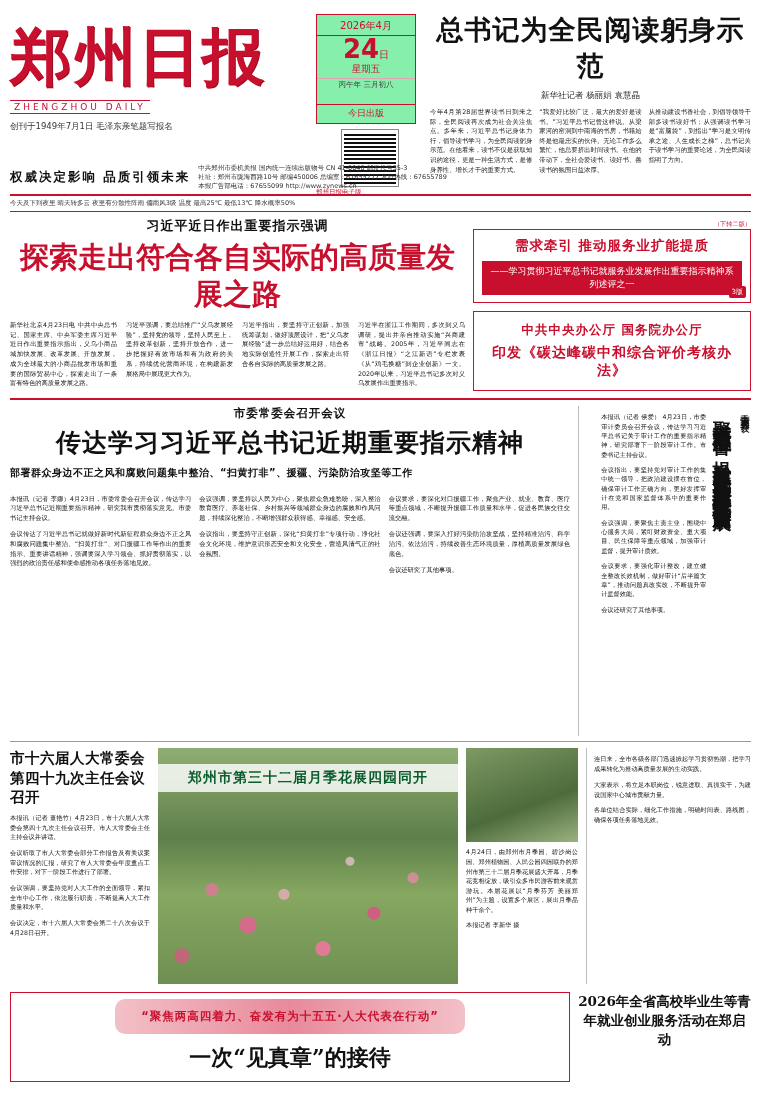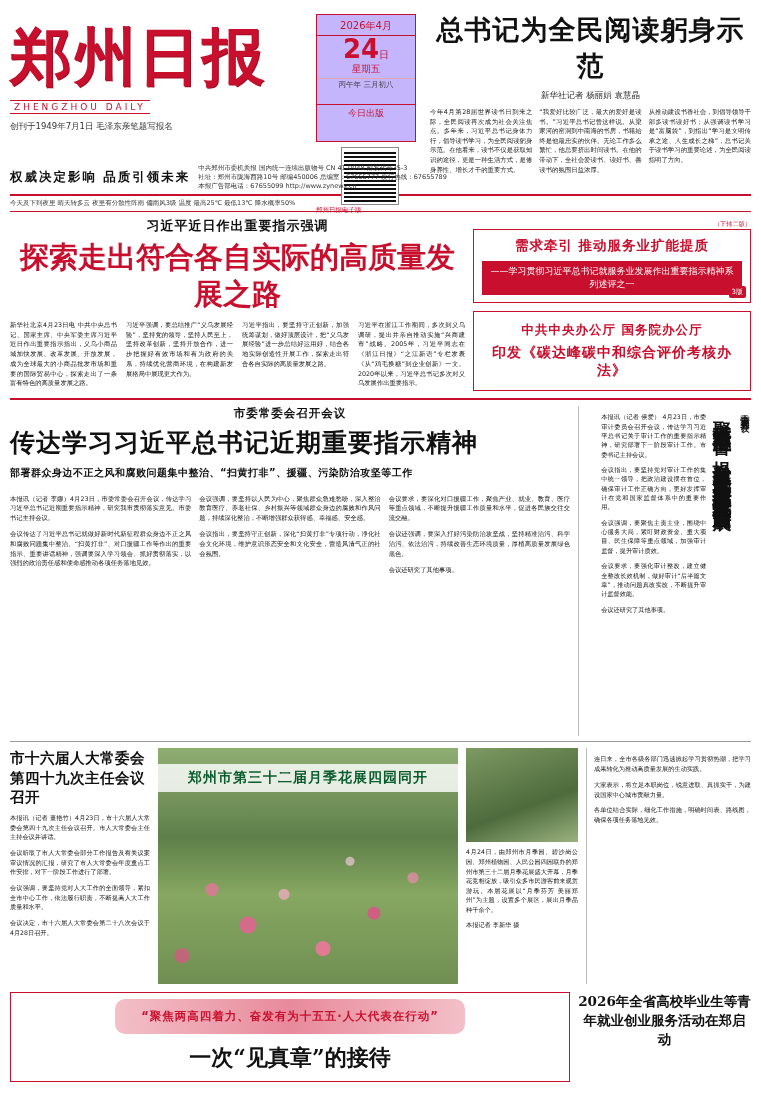--- a/index.html
+++ b/index.html
@@ -29,21 +29,21 @@
   }
   .mast-pinyin {
     color:#c8102e; font-size:9px; letter-spacing:3px; margin-top:12px;
     border-top:1px solid #c8102e; border-bottom:1px solid #c8102e;
     display:inline-block; padding:1px 4px;
   }
   .mast-found { font-size:8.5px; color:#333; margin-top:7px; }
   .mast-mid { width: 108px; padding-top:6px; }
   .datebox {
     border:1.6px solid #c8102e; width:100px; text-align:center; color:#c8102e;
-    padding:2px 0 21px; background:#c4b5fd;
+    padding:2px 0 3px; background:#86efac;
   }
   .datebox .ym { font-size:10px; padding:2px 0; border-bottom:1px solid #c8102e; }
   .datebox .d { font-size:26px; font-weight:bold; line-height:1.05; }
   .datebox .d small{ font-size:10px; font-weight:normal;}
   .datebox .w { font-size:9.5px; }
   .datebox .lunar { font-size:7.5px; color:#444; border-top:1px solid #e3a5b0; margin-top:2px; padding-top:1px;}
   .datebox .today { font-size:9px; border-top:1px solid #c8102e; margin-top:14px; padding-top:2px;}
   .qr { width:56px; height:56px; margin:6px auto 0; background:
       repeating-linear-gradient(0deg,#111 0 2px,#fff 2px 4px),
       repeating-linear-gradient(90deg,#111 0 2px,transparent 2px 4px);
@@ -86,21 +86,21 @@
   .redbox2 { border:1.5px solid #c8102e; margin-top:8px; padding:10px 8px; text-align:center; color:#c8102e;}
   .redbox2 .l1{ font-size:12.5px; font-weight:bold; letter-spacing:1px;}
   .redbox2 .l2{ font-size:14px; font-weight:bold; margin-top:5px; letter-spacing:1px;}
 
   .thickrule { border-top:2.5px solid #c8102e; margin:7px 0 6px; }
 
   
   .sec2 { display:flex; gap:8px; }
   .sec2-main { width:560px; }
   .sec2-kicker { text-align:center; font-size:11.5px; font-weight:bold; letter-spacing:1px;}
-  .sec2-head { font-family:"DejaVu Serif","Liberation Serif",serif; font-size:25px; font-weight:bold; text-align:left; margin-top:5px; letter-spacing:1px;}
+  .sec2-head { font-family:"DejaVu Serif","Liberation Serif",serif; font-size:25px; font-weight:bold; text-align:center; margin-top:5px; letter-spacing:1px;}
   .sec2-sub { font-size:10px; font-weight:bold; margin-top:7px; letter-spacing:0.5px;}
   .sec2-cols { display:flex; gap:8px; margin-top:7px; font-size:6.3px; line-height:1.55; text-align:justify;}
   .sec2-cols .col{ flex:1; }
   .sec2-side { flex:1; border-left:1px solid #bbb; padding-left:7px; }
   .vhead {
     writing-mode: vertical-rl; text-orientation: upright;
     font-family:"DejaVu Serif","Liberation Serif",serif;
     font-size:19px; font-weight:bold; letter-spacing:2px; line-height:1.15;
     height:330px;
   }

